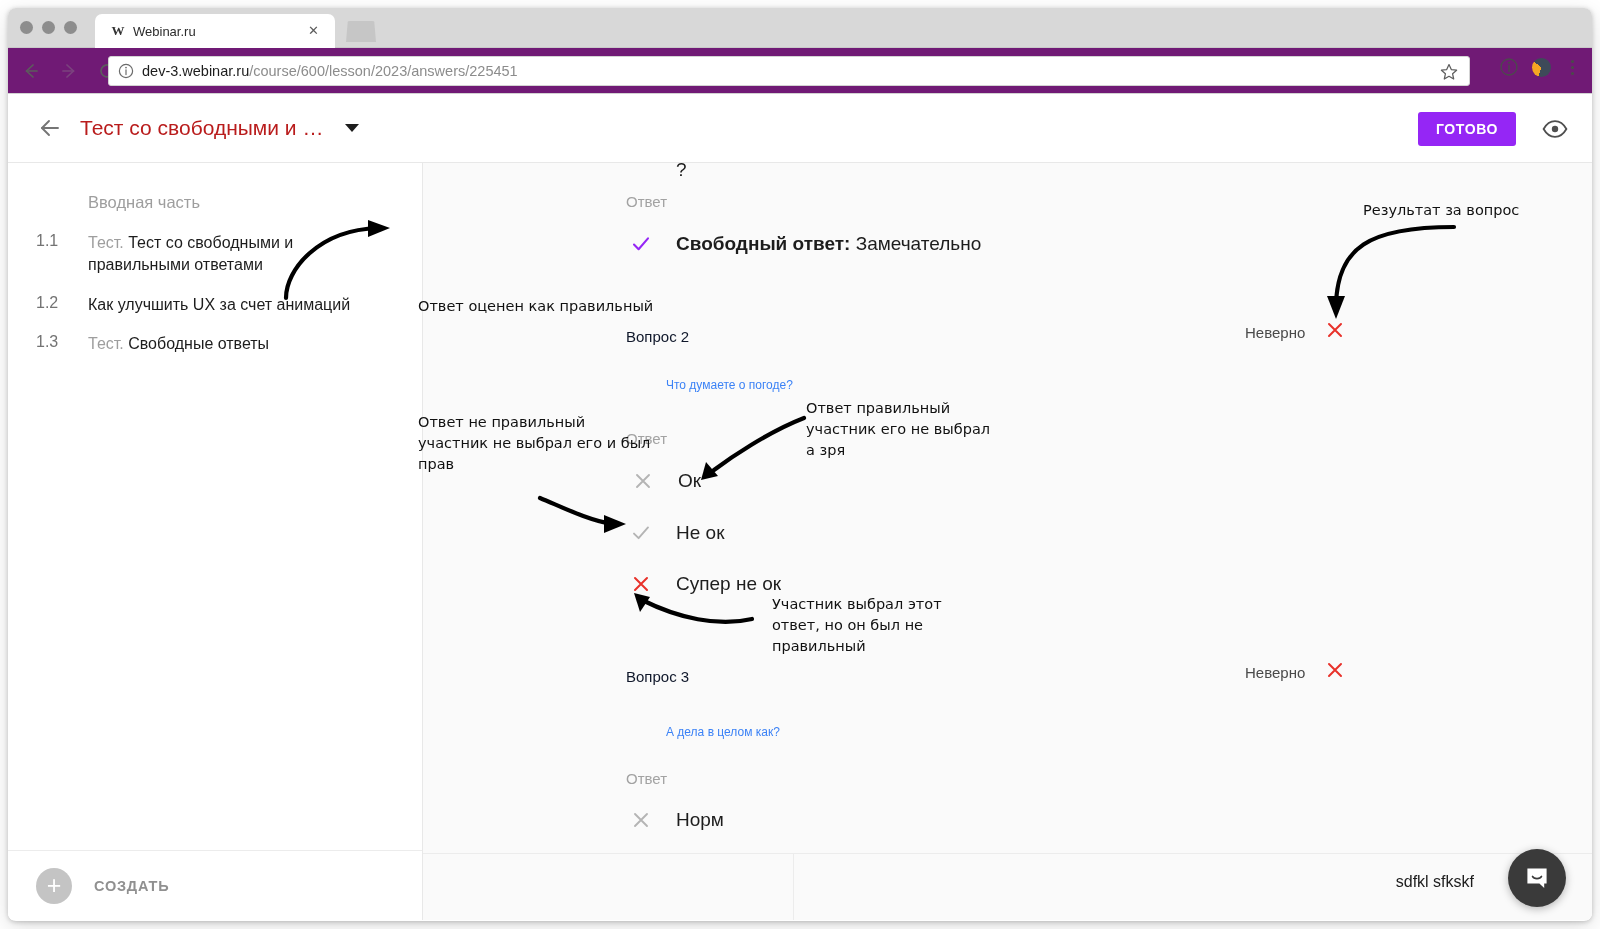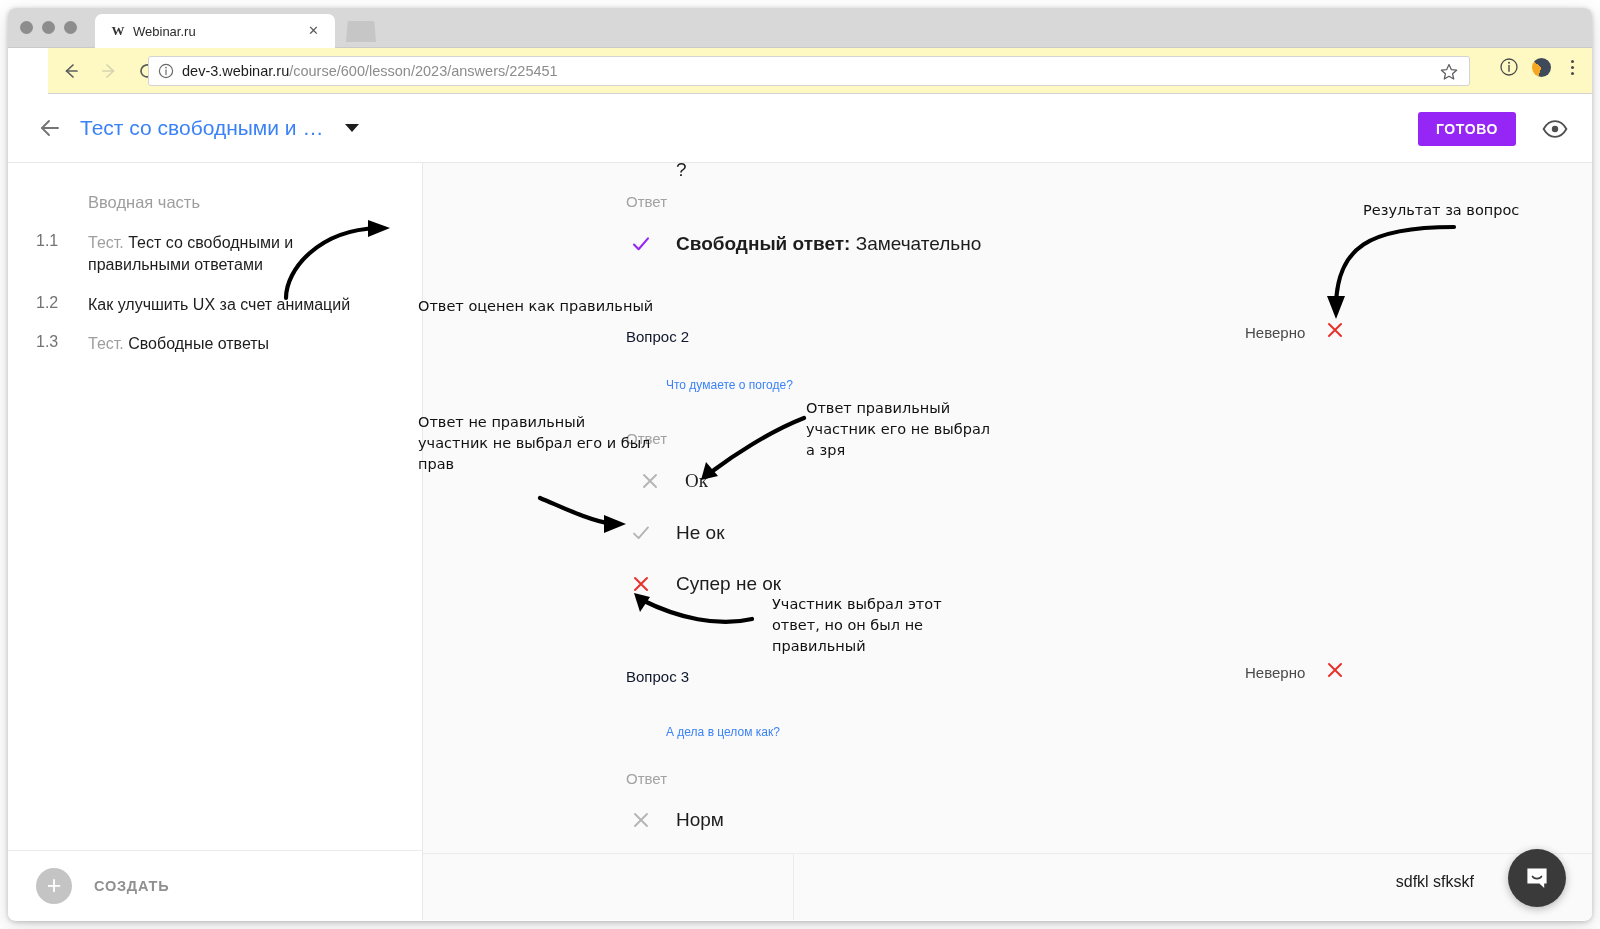--- a/index.html
+++ b/index.html
@@ -61,23 +61,23 @@
     cursor: pointer;
   }
   .user-name {
     position: absolute; right: 16px; top: 12px;
     font-size: 13.5px; color: #2b2b2b; margin-top: 28px;
   }
 
   
   .toolbar {
     position: relative; height: 46px;
-    background: #fef9c3;
+    background: #701a75;
     border-bottom: 1px solid #d2d2d2;
-    display: flex; align-items: center; margin-left: 40px;
+    display: flex; align-items: center;
   }
   .nav-btn {
     width: 30px; height: 30px; margin-left: 8px;
     display: flex; align-items: center; justify-content: center;
     cursor: pointer;
   }
   .nav-btn svg { display: block; }
   .nav-btn.disabled { opacity: .35; cursor: default; }
 
   .omnibox {
@@ -116,21 +116,21 @@
     position: relative; height: 69px;
     background: #ffffff;
     border-bottom: 1px solid #e8e8e8;
     display: flex; align-items: center;
   }
   .hdr-back {
     margin-left: 26px; width: 32px; height: 32px;
     display: flex; align-items: center; justify-content: center; cursor: pointer;
   }
   .hdr-title {
-    margin-left: 14px; font-size: 21px; color: #3b82f6;
+    margin-left: 14px; font-size: 21px; color: #b91c1c;
     white-space: nowrap;
   }
   .hdr-caret {
     margin-left: 22px; width: 0; height: 0;
     border-left: 7px solid transparent; border-right: 7px solid transparent;
     border-top: 8px solid #1d1d1d; cursor: pointer;
   }
   .hdr-right {
     position: absolute; right: 24px; top: 18px;
     display: flex; align-items: center; gap: 26px;
@@ -383,21 +383,21 @@
             <span>
               <svg width="20" height="20" viewBox="0 0 20 20">
                   <path d="M4 4 L16 16 M16 4 L4 16" stroke="#e8312a" stroke-width="2" stroke-linecap="round"></path>
                 </svg>
             </span>
           </div>
 
           <div class="q-text" style="left:203px; top:215px;">Что думаете о погоде?</div>
           <div class="lbl-answer" style="left:203px; top:267px;">Ответ</div>
 
-          <div class="opt" style="left:212px; top:307px;font-family:Liberation Serif, serif;">
+          <div class="opt" style="left:205px; top:307px;">
             <span class="opt-mark">
               <svg width="22" height="22" viewBox="0 0 22 22">
                   <path d="M5 5 L17 17 M17 5 L5 17" stroke="#b4b4b4" stroke-width="1.9" stroke-linecap="round"></path>
                 </svg>
             </span>
             <span class="opt-text">Ок</span>
           </div>
 
           <div class="opt" style="left:203px; top:359px;">
             <span class="opt-mark">

